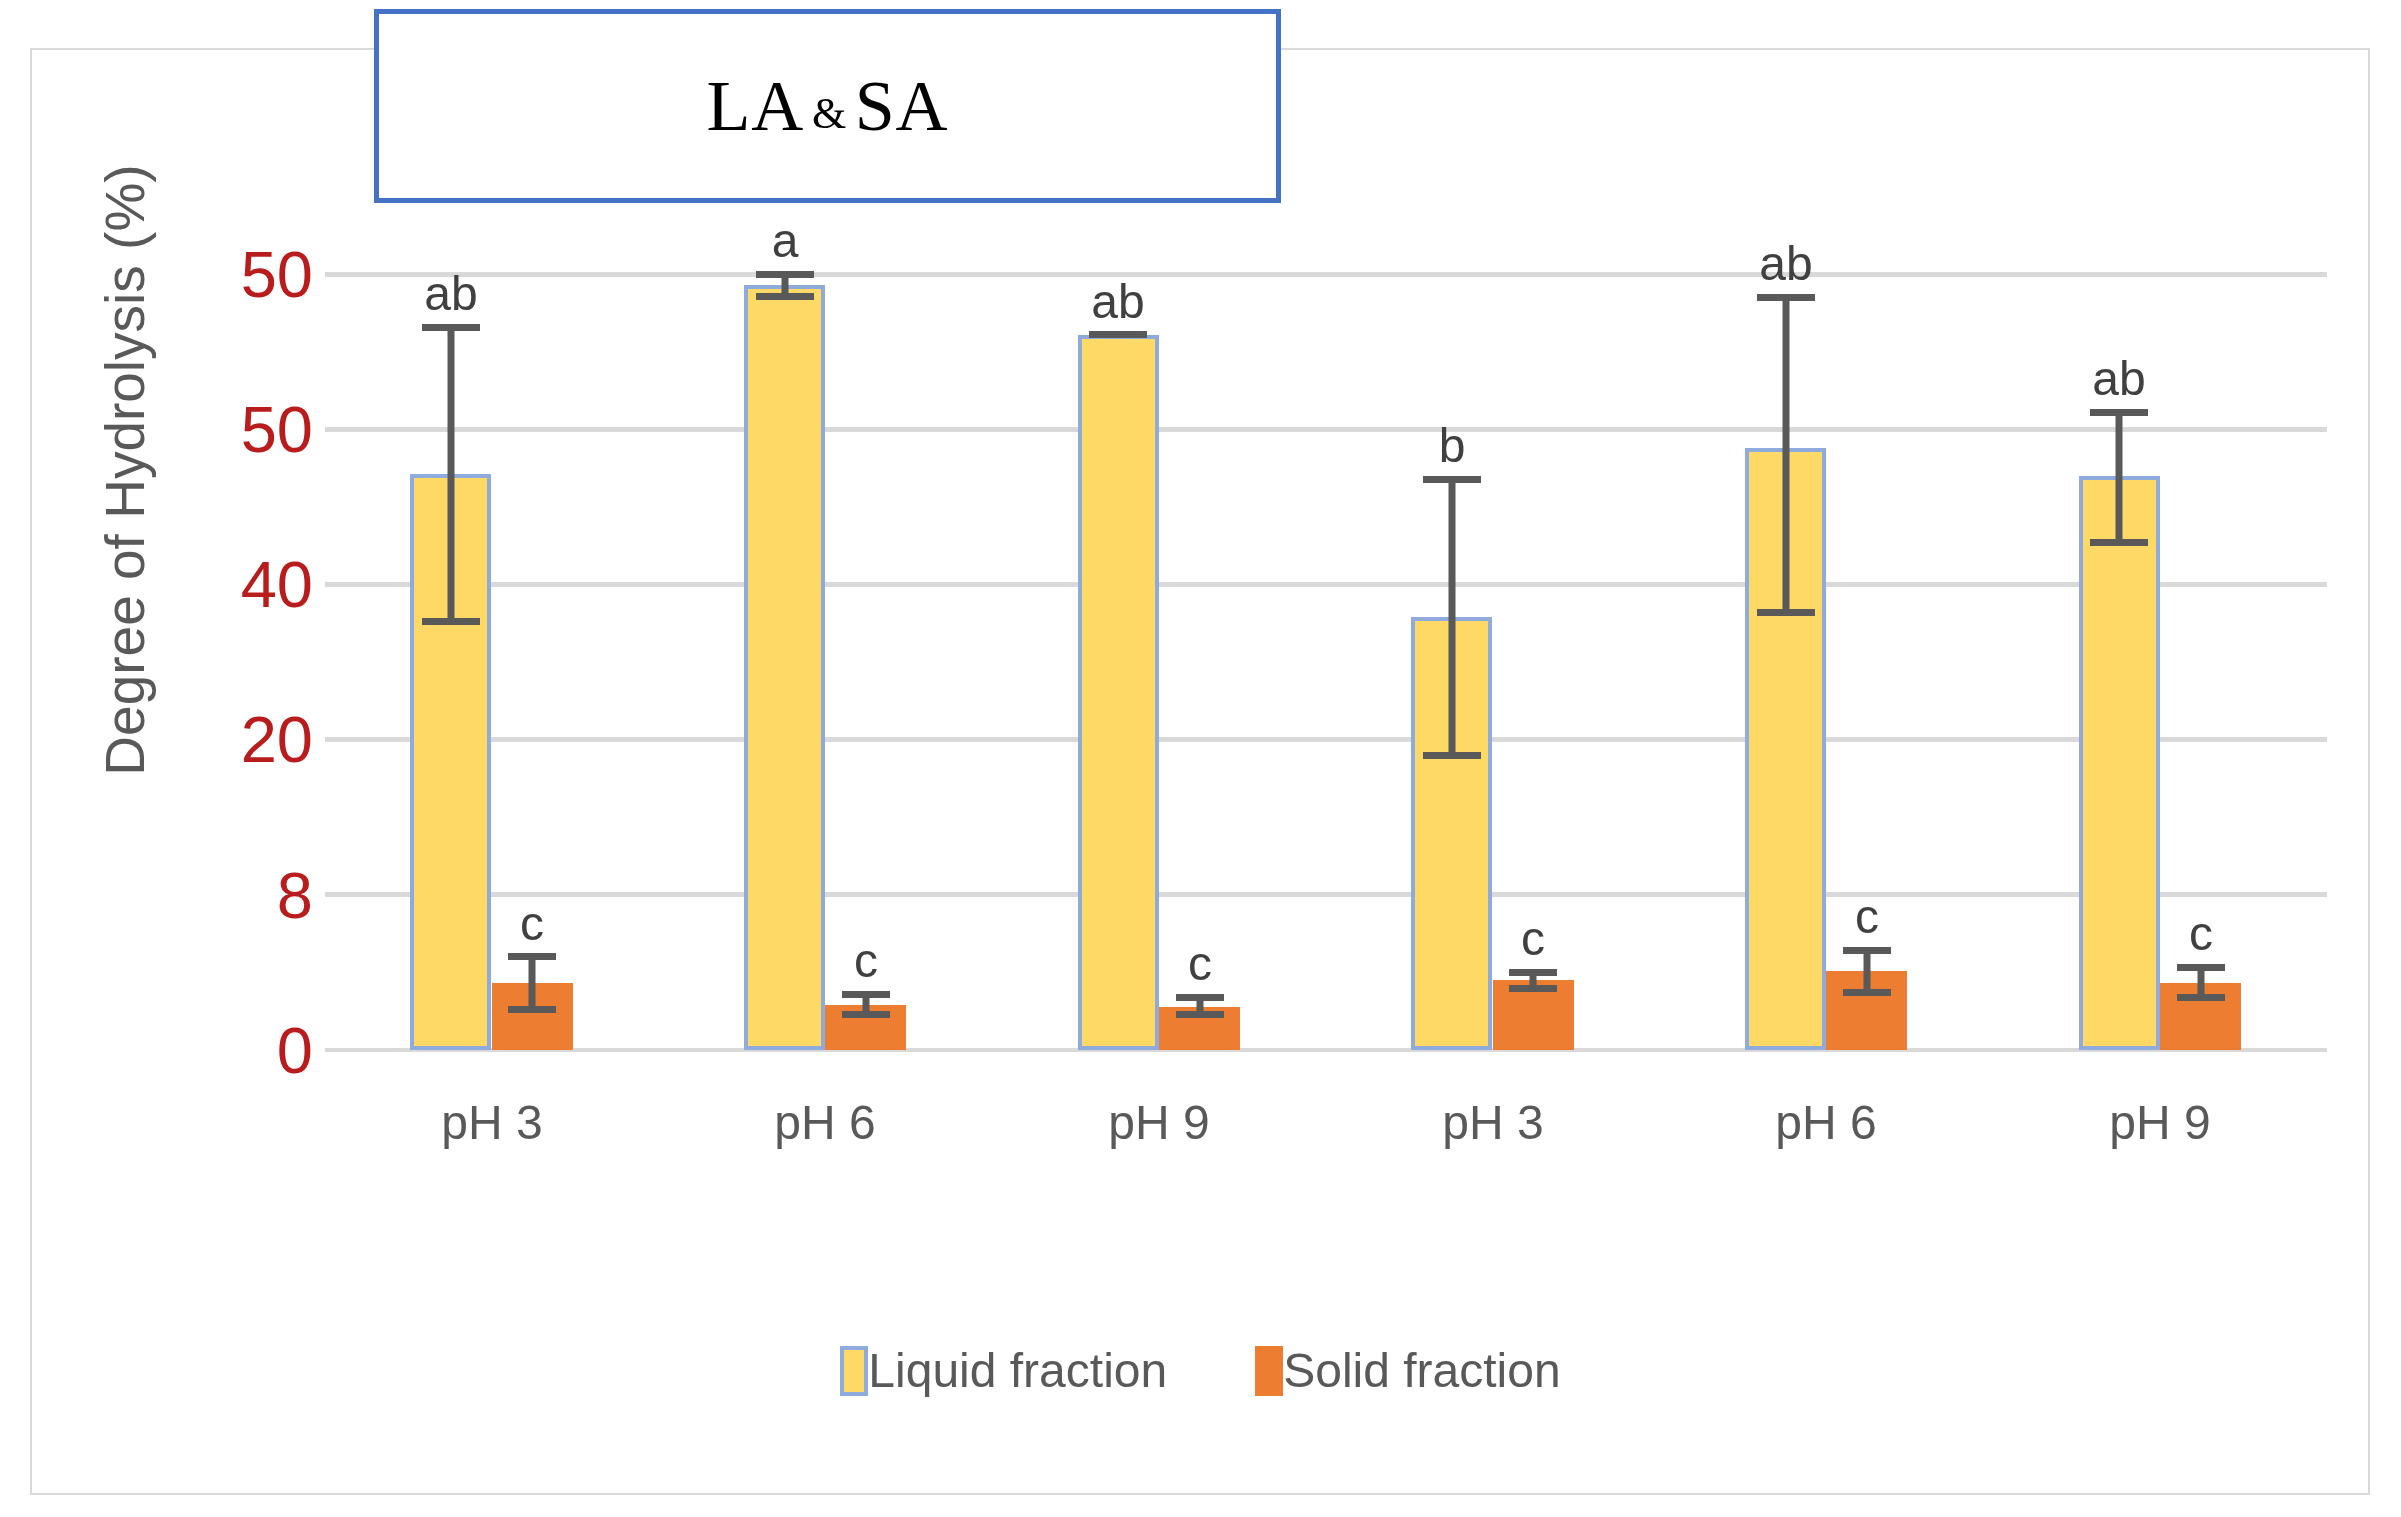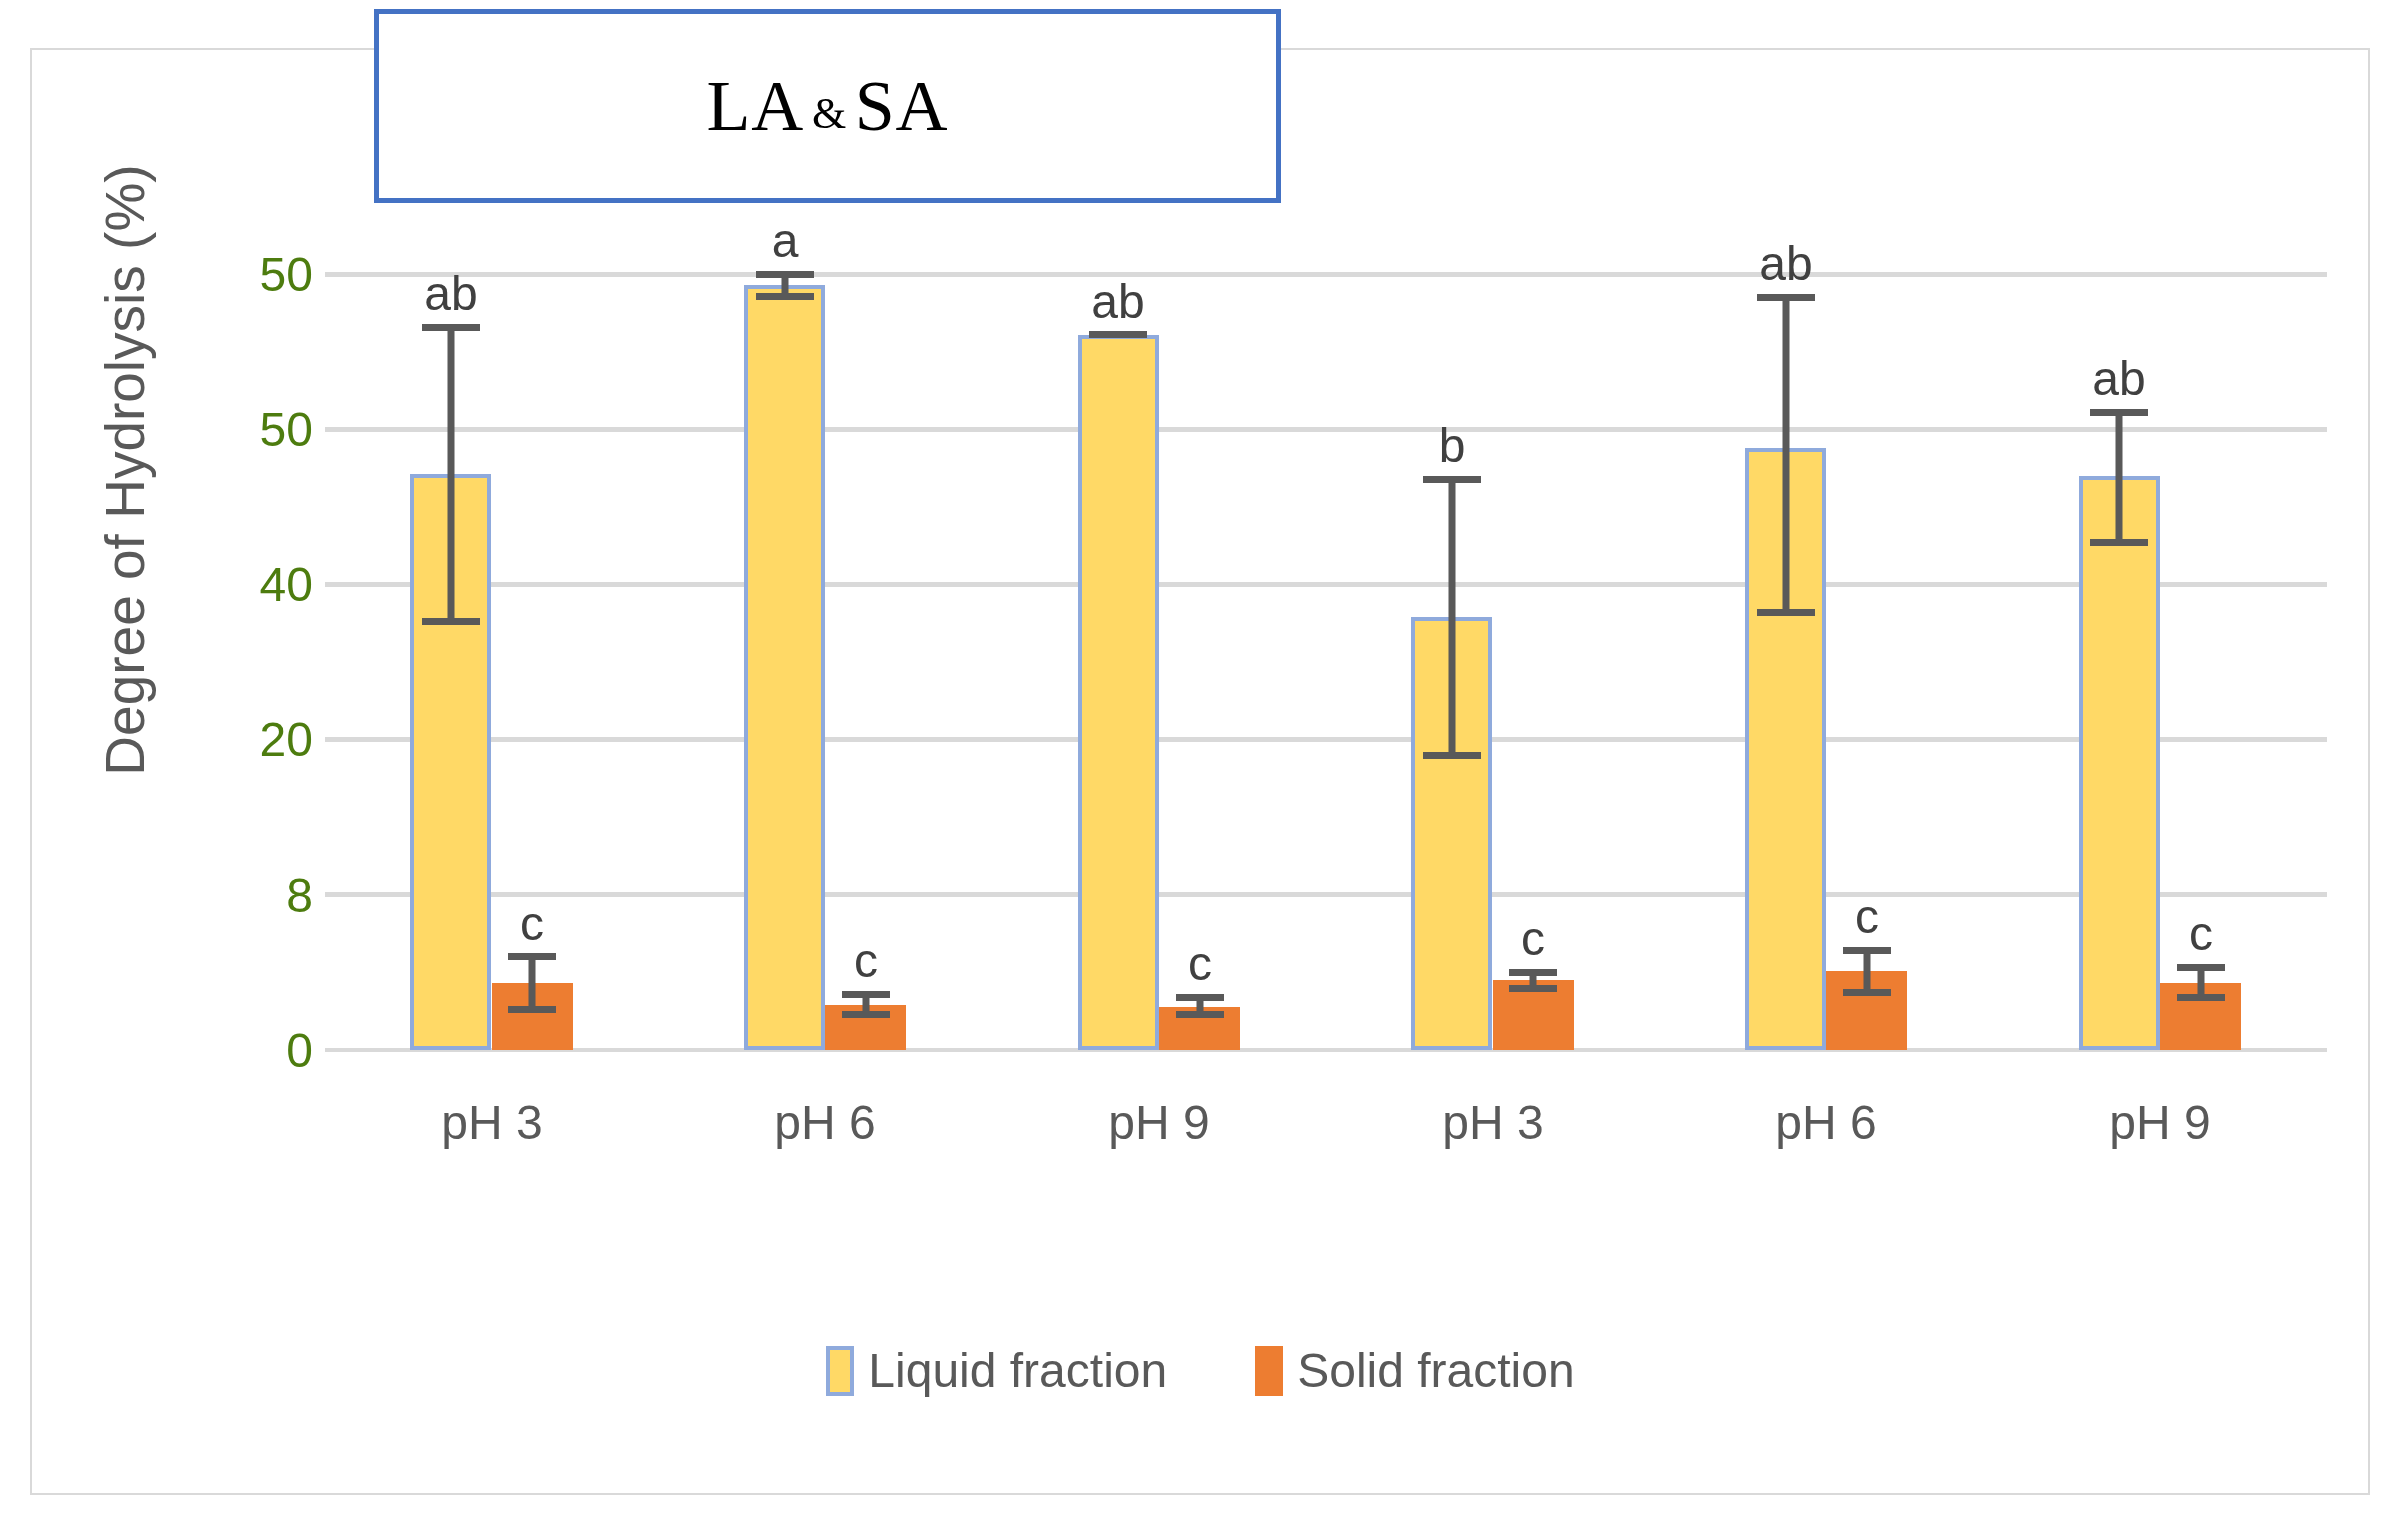--- a/index.html
+++ b/index.html
@@ -47,21 +47,21 @@
     position:absolute;left:0;width:100%;height:4.7px;background:#d9d9d9;
   }
   .axis-base{
     position:absolute;left:0;width:100%;height:4.7px;background:#d9d9d9;
   }
 
   
   .ytick{
     position:absolute;
     right:2372px;          
-    font-size:48px;color:#4d7c0f;
+    font-size:65px;color:#b91c1c;
     text-align:right;
     white-space:nowrap;
   }
   #ylabels{position:absolute;left:188px;top:274px;width:125px;height:776px;}
   #ylabels .ytick{position:absolute;right:0;left:auto;transform:translateY(-50%);}
 
   
   #y-axis-title{
     position:absolute;
     left:-188px; top:438px;
@@ -113,21 +113,21 @@
   }
 
   
   #legend{
     position:absolute;
     left:0;width:100%;
     top:1343px;
     display:flex;align-items:center;justify-content:center;
     gap:88px;
   }
-  .legend-item{display:flex;align-items:center;gap:14px;}
+  .legend-item{display:flex;align-items:center;}
   .legend-swatch{width:28px;height:50px;box-sizing:border-box;}
   .legend-swatch.liquid{background:#FFD966;border:4.7px solid #8FAADC;}
   .legend-swatch.solid{background:#ED7D31;}
   .legend-text{font-size:48px;color:#595959;white-space:nowrap;}
 </style>
 </head>
 <body>
 
 <div id="root">
 

